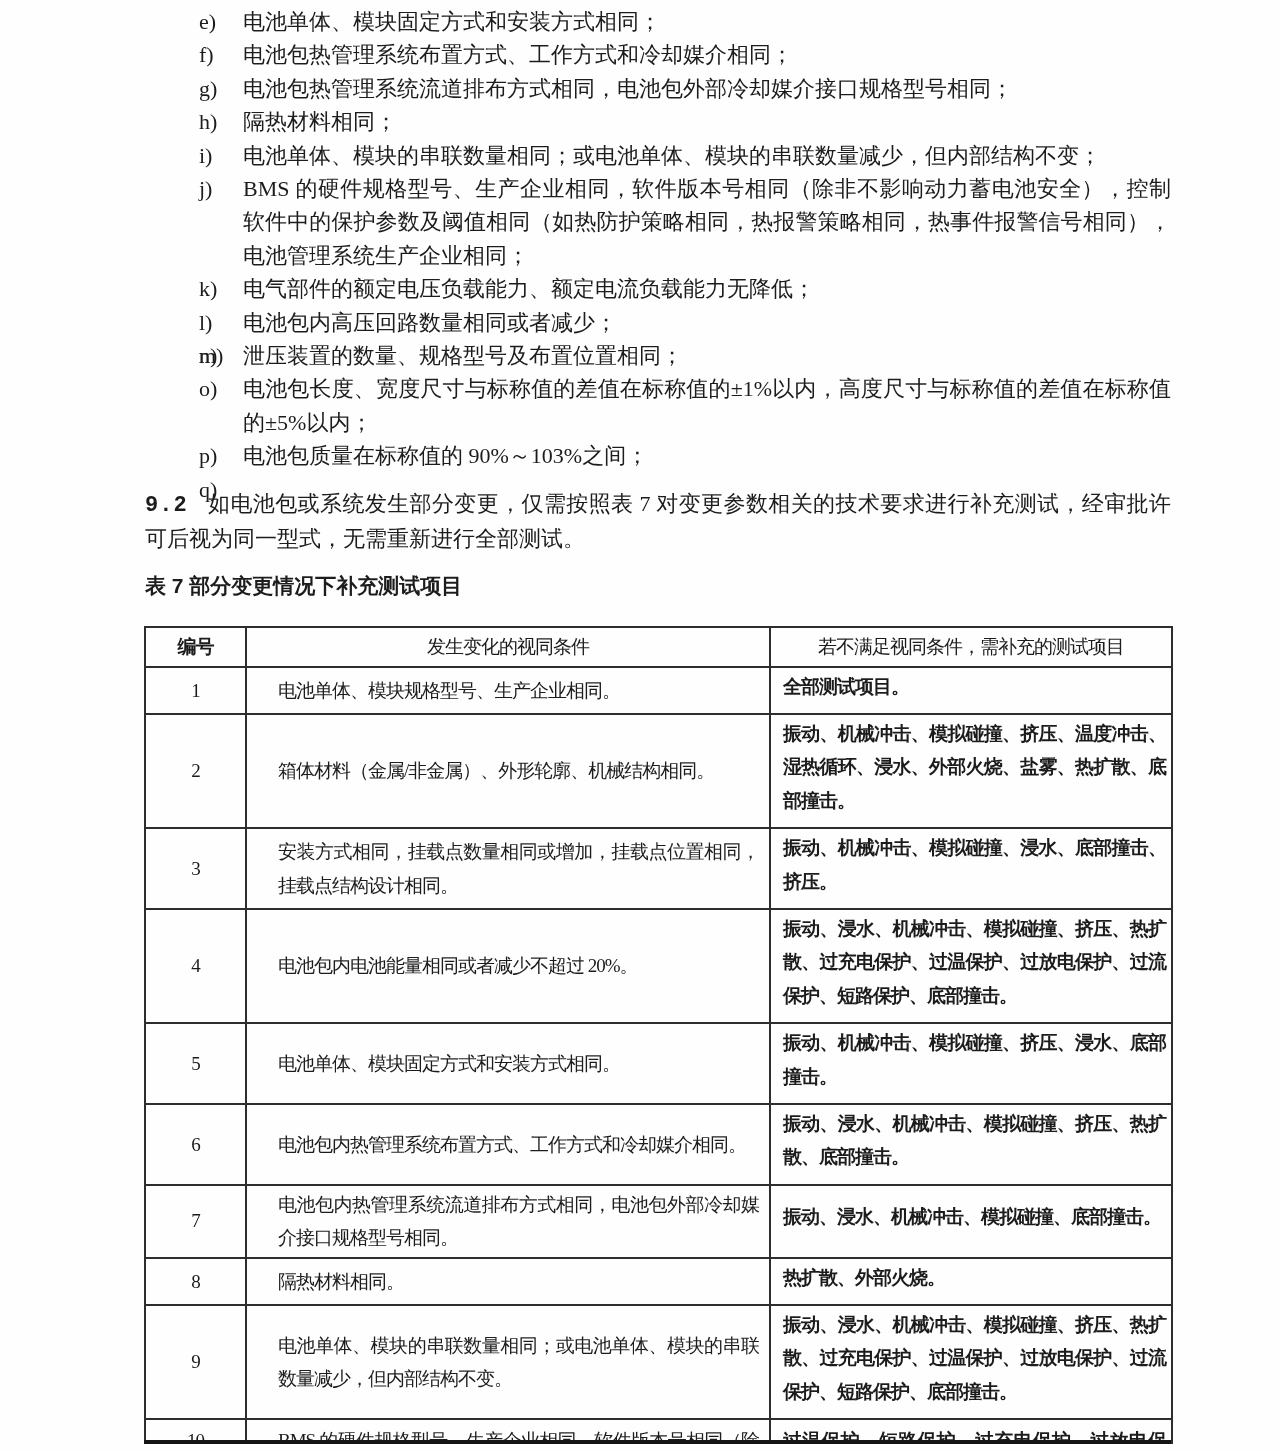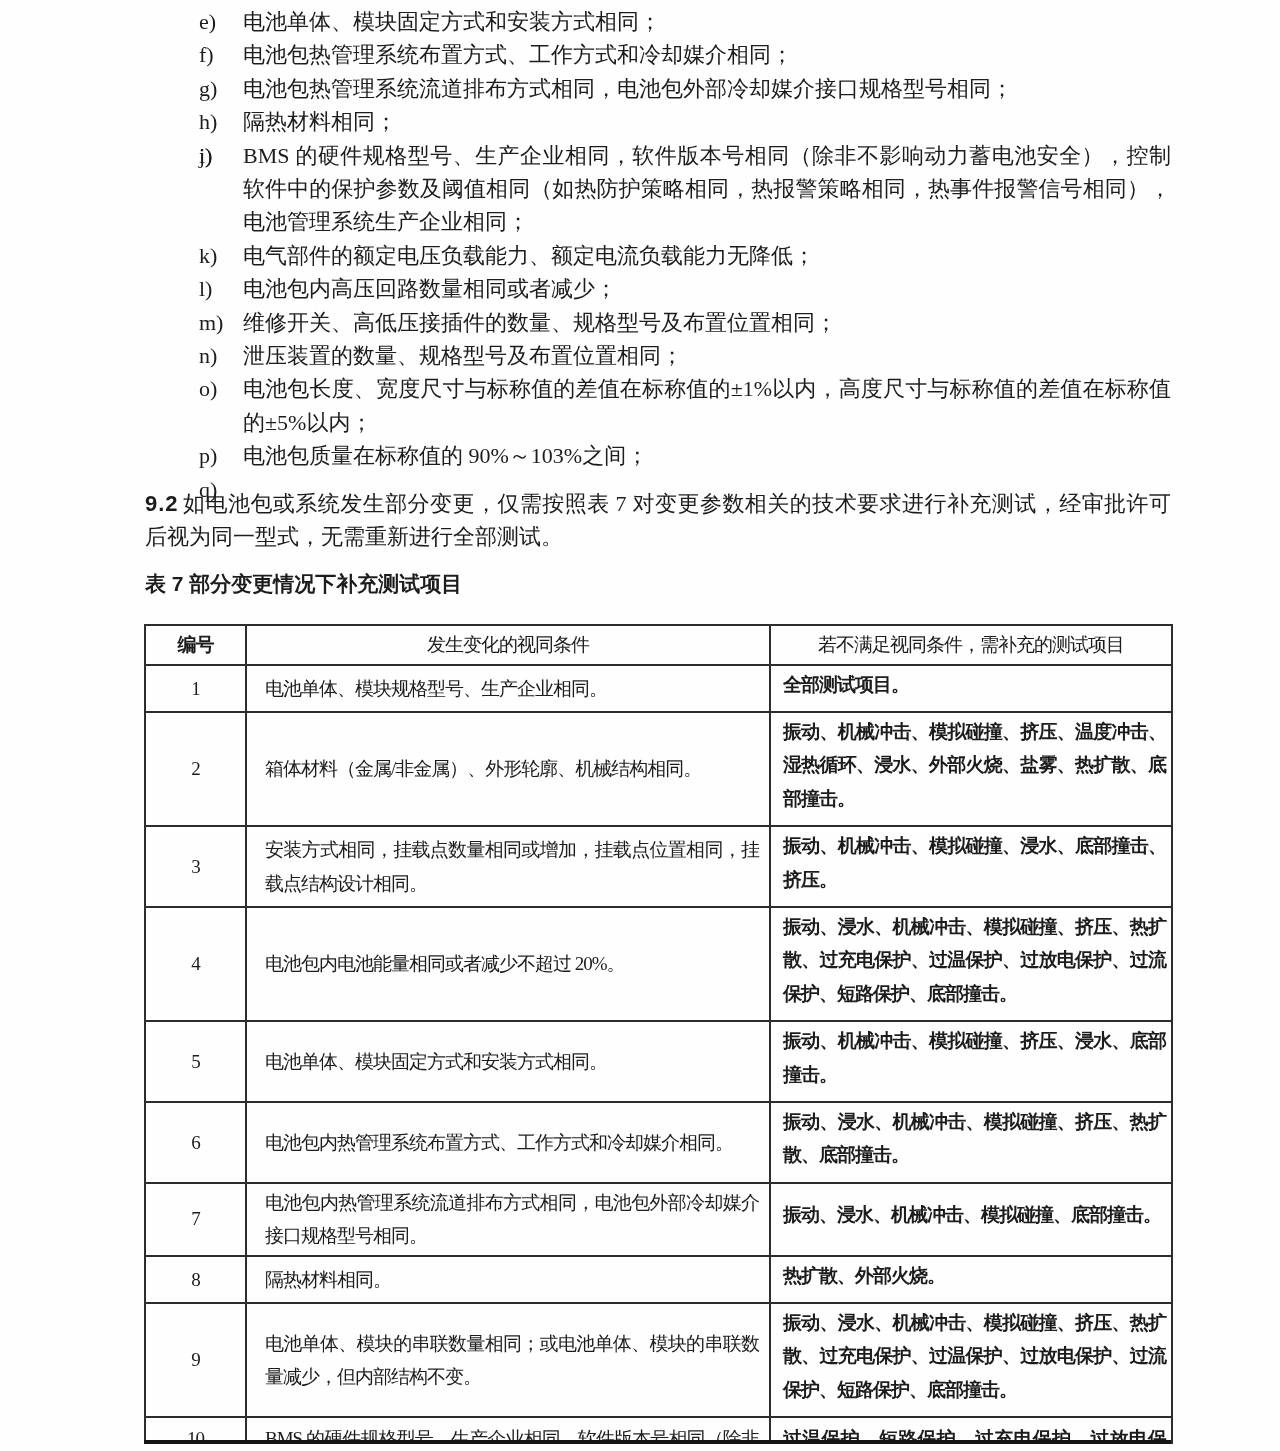--- a/index.html
+++ b/index.html
@@ -38,22 +38,22 @@
   }
   
   .section-para {
     margin-top: 14px;
     font-size: 22px;
     line-height: 33.4px;
     text-align: justify;
   }
   .section-num {
     font-weight: bold;
-    font-family: Liberation Sans, sans-serif;
-    margin-right: 4px;
+    font-family: Liberation Mono, monospace;
+    margin-right: 20px;
     letter-spacing: 1px;
   }
   
   .table-caption {
     margin-top: 16px;
     width: 1026px;
     text-align: left;
     font-size: 21px;
     line-height: 28px;
     font-weight: bold;
@@ -74,21 +74,21 @@
   table.test-table td {
     border: 2px solid #2d2d2d;
     vertical-align: middle;
     overflow: hidden;
   }
   th.h-no, td.c-no {
     text-align: center;
     padding: 0;
   }
   th.h-cond, th.h-tests { text-align: center; font-weight: normal; padding: 0 4px; border-radius: 12px; }
-  td.c-cond { padding: 2px 10px 2px 18px; text-align: justify; }
+  td.c-cond { padding: 2px 10px 2px 31px; text-align: justify; }
   td.c-tests { padding: 2px 5px 10px 12px; text-align: justify; font-weight: bold; }
   tr.rh-hdr  { height: 40px; padding-left: 36px; }
   tr.rh-1  { height: 33px; }
   tr.rh-2  { height: 105px; }
   tr.rh-3  { height: 69px; }
   tr.rh-4  { height: 106px; }
   tr.rh-5  { height: 68px; }
   tr.rh-6  { height: 69px; }
   tr.rh-7  { height: 70px; }
   tr.rh-8  { height: 32px; }
@@ -131,36 +131,36 @@
       <div class="clause-item">
         <span class="clause-label">g)</span>
         <span class="clause-text">电池包热管理系统流道排布方式相同，电池包外部冷却媒介接口规格型号相同；</span>
       </div>
       <div class="clause-item">
         <span class="clause-label">h)</span>
         <span class="clause-text">隔热材料相同；</span>
       </div>
       <div class="clause-item">
         <span class="clause-label">i)</span>
+        <span class="clause-text">电池单体、模块的串联数量相同；或电池单体、模块的串联数量减少，但内部结构不变；</span>
       </div>
       <div class="clause-item">
         <span class="clause-label">j)</span>
         <span class="clause-text">BMS 的硬件规格型号、生产企业相同，软件版本号相同（除非不影响动力蓄电池安全），控制软件中的保护参数及阈值相同（如热防护策略相同，热报警策略相同，热事件报警信号相同），电池管理系统生产企业相同；</span>
       </div>
       <div class="clause-item">
         <span class="clause-label">k)</span>
         <span class="clause-text">电气部件的额定电压负载能力、额定电流负载能力无降低；</span>
       </div>
       <div class="clause-item">
         <span class="clause-label">l)</span>
         <span class="clause-text">电池包内高压回路数量相同或者减少；</span>
       </div>
       <div class="clause-item">
         <span class="clause-label">m)</span>
-        <span class="clause-text">维修开关、高低压接插件的数量、规格型号及布置位置相同；</span>
       </div>
       <div class="clause-item">
         <span class="clause-label">n)</span>
         <span class="clause-text">泄压装置的数量、规格型号及布置位置相同；</span>
       </div>
       <div class="clause-item">
         <span class="clause-label">o)</span>
         <span class="clause-text">电池包长度、宽度尺寸与标称值的差值在标称值的±1%以内，高度尺寸与标称值的差值在标称值的±5%以内；</span>
       </div>
       <div class="clause-item">

